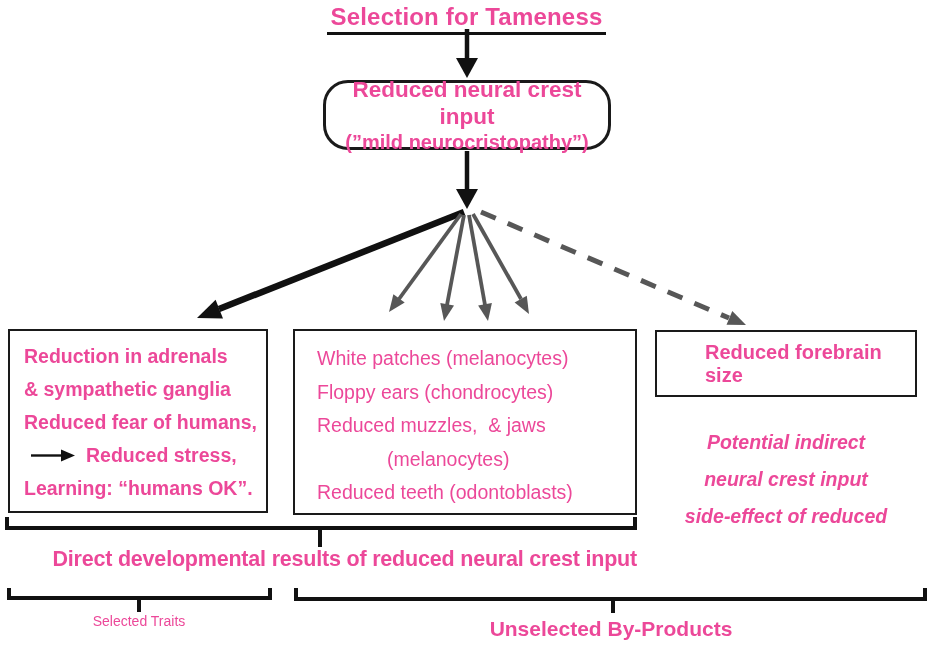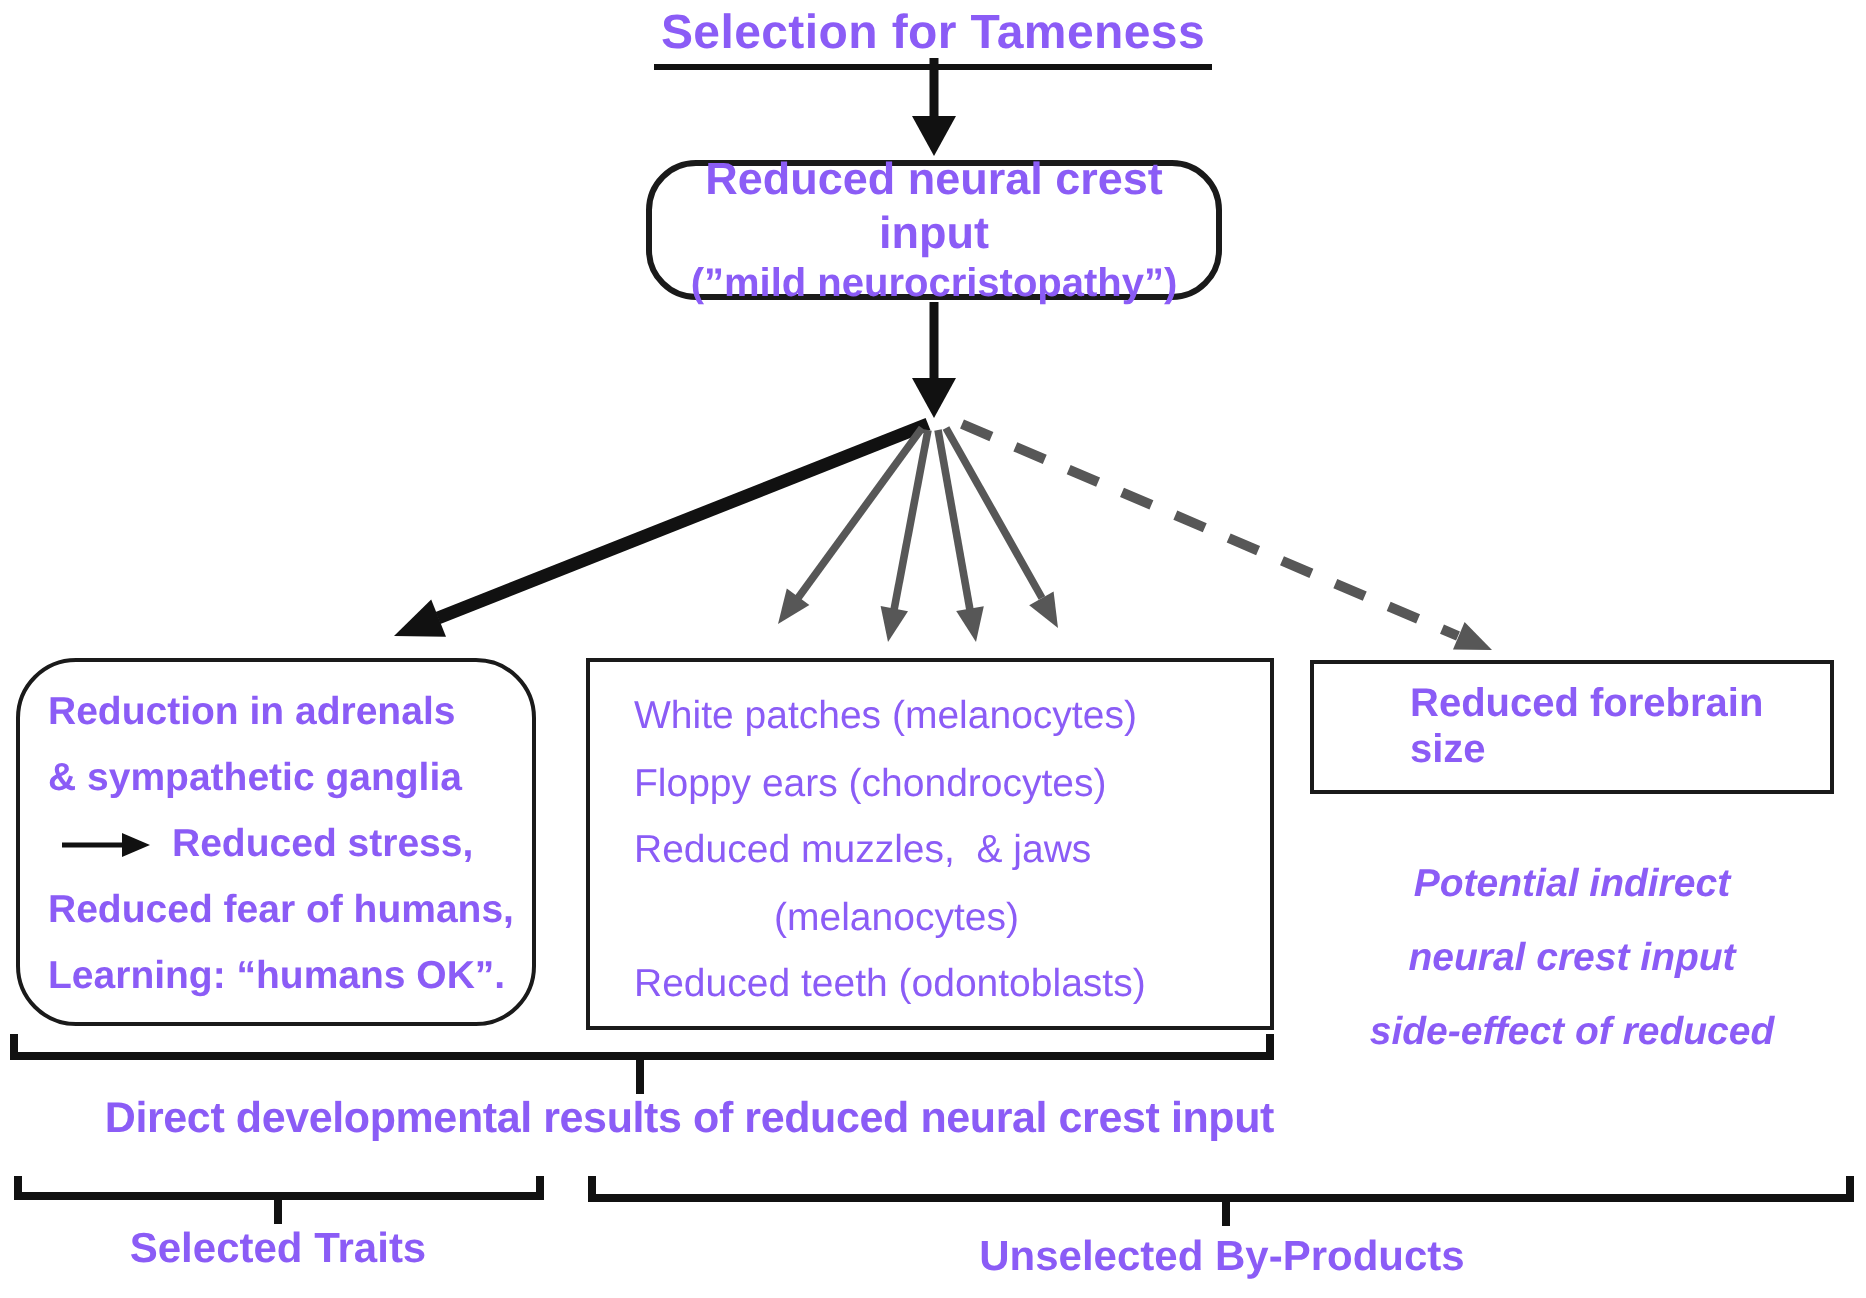--- a/index.html
+++ b/index.html
@@ -1,18 +1,18 @@
 <!DOCTYPE html>
 <html><head>
 <meta charset="utf-8">
 <style>
   html,body{margin:0;padding:0;background:#fff;}
   .canvas{
     position:relative;width:933px;height:649px;background:#ffffff;
-    font-family:"Liberation Sans","DejaVu Sans",sans-serif;color:#8b5cf6;
+    font-family:"Liberation Sans","DejaVu Sans",sans-serif;color:#ec4899;
     overflow:hidden;
   }
   .abs{position:absolute;}
   
   .title-wrap{left:0;top:3px;width:933px;text-align:center;}
   .title{
     display:inline-block;font-size:24px;font-weight:bold;letter-spacing:.2px;
     border-bottom:3.5px solid #111;padding:0 3px 1px 3px;
   }
   
@@ -20,42 +20,42 @@
   
   .root-box{
     left:323px;top:80px;width:288px;height:70px;border:3px solid #1a1a1a;
     border-radius:25px;box-sizing:border-box;text-align:center;
     display:flex;flex-direction:column;justify-content:center;background:#fff;
   }
   .root-line1{font-size:22.5px;font-weight:bold;line-height:27px;}
   .root-line2{font-size:20px;font-weight:bold;line-height:25px;}
   
   .box{border:2.5px solid #1a1a1a;box-sizing:border-box;background:#fff;padding-left:48px;}
-  .left-box{left:8px;top:329px;width:260px;height:184px;padding:9px 4px 0 14px;border-radius:30px;}
+  .left-box{left:8px;top:329px;width:260px;height:184px;padding:9px 4px 0 14px;}
   .left-box .bl{font-size:19.5px;font-weight:bold;line-height:33px;white-space:pre-wrap;}
   .arrow-line{display:flex;align-items:center;}
   .mini-arrow{margin:0 10px 0 6px;flex:0 0 auto;}
   
   .mid-box{left:293px;top:329px;width:344px;height:186px;padding:11px 0 0 22px;}
   .mid-box .bl{font-size:19.5px;font-weight:normal;line-height:33.5px;white-space:pre-wrap;}
   .indent{padding-left:70px;}
   
   .right-box{
     left:655px;top:330px;width:262px;height:67px;
     display:flex;align-items:center;justify-content:center;
     font-size:20px;font-weight:bold;
   }
   
   .note{left:655px;top:424px;width:262px;text-align:center;
     font-size:19.5px;font-weight:bold;font-style:italic;line-height:37px;}
   
   .cap-direct{left:4px;top:547px;width:633px;text-align:right;
     font-size:21.5px;font-weight:bold;letter-spacing:-.2px;white-space:nowrap;}
   .cap-selected{left:7px;top:613px;width:264px;text-align:center;
-    font-size:21px;font-weight:bold;}
+    font-size:14px;font-weight:normal;}
   .cap-byproducts{left:296px;top:617px;width:630px;text-align:center;
     font-size:21px;font-weight:bold;}
 </style>
 </head>
 <body>
 
 <div class="canvas">
 
   <div class="abs title-wrap">
     <span class="title">Selection for Tameness</span>
@@ -108,28 +108,28 @@
   </svg>
 
   <div class="abs root-box">
     <div class="root-line1">Reduced neural crest input</div>
     <div class="root-line2">(”mild neurocristopathy”)</div>
   </div>
 
   <div class="abs box left-box">
     <div class="bl">Reduction in adrenals</div>
     <div class="bl">&amp; sympathetic ganglia</div>
+    <div class="bl">Reduced fear of humans,</div>
     <div class="bl arrow-line">
       <svg class="mini-arrow" width="46" height="13" viewBox="0 0 46 13">
         <line x1="1" y1="6.5" x2="33" y2="6.5" stroke="#111" stroke-width="2.4"></line>
         <polygon points="45,6.5 31,0.5 31,12.5" fill="#111"></polygon>
       </svg>
       <span>Reduced stress,</span>
     </div>
-    <div class="bl">Reduced fear of humans,</div>
     <div class="bl">Learning: “humans OK”.</div>
   </div>
 
   <div class="abs box mid-box">
     <div class="bl">White patches (melanocytes)</div>
     <div class="bl">Floppy ears (chondrocytes)</div>
     <div class="bl">Reduced muzzles,  &amp; jaws</div>
     <div class="bl indent">(melanocytes)</div>
     <div class="bl">Reduced teeth (odontoblasts)</div>
   </div>

